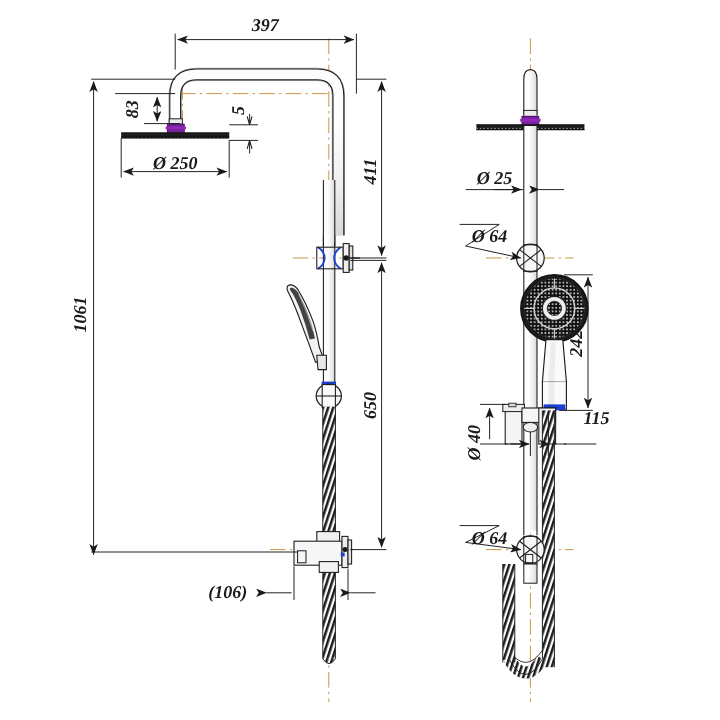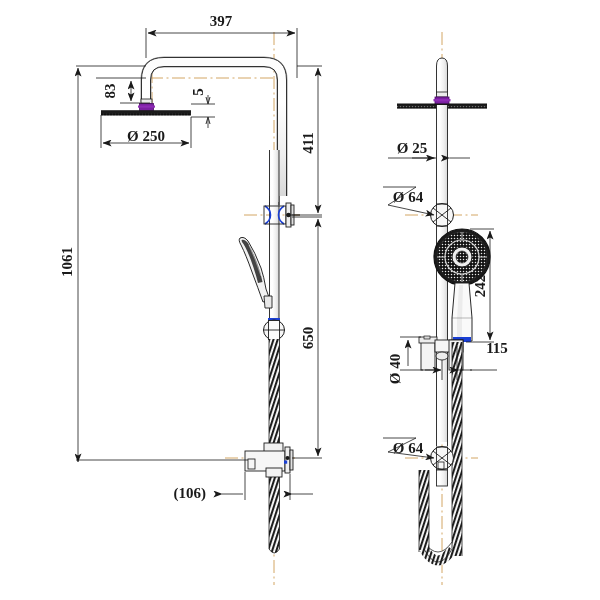--- a/index.html
+++ b/index.html
@@ -8,20 +8,21 @@
     padding: 0;
     background: #ffffff;
   }
   #sheet {
     position: relative;
     width: 600px;
     height: 600px;
     background: #ffffff;
     font-family: "Liberation Serif", serif;
     overflow: hidden;
+    font-style: italic;
   }
   #sheet svg {
     position: absolute;
     top: 0;
     left: 0;
   }
   .dim-text {
     font-family: "Liberation Serif", serif;
     font-size: 15px;
     fill: #1a1a1a;

